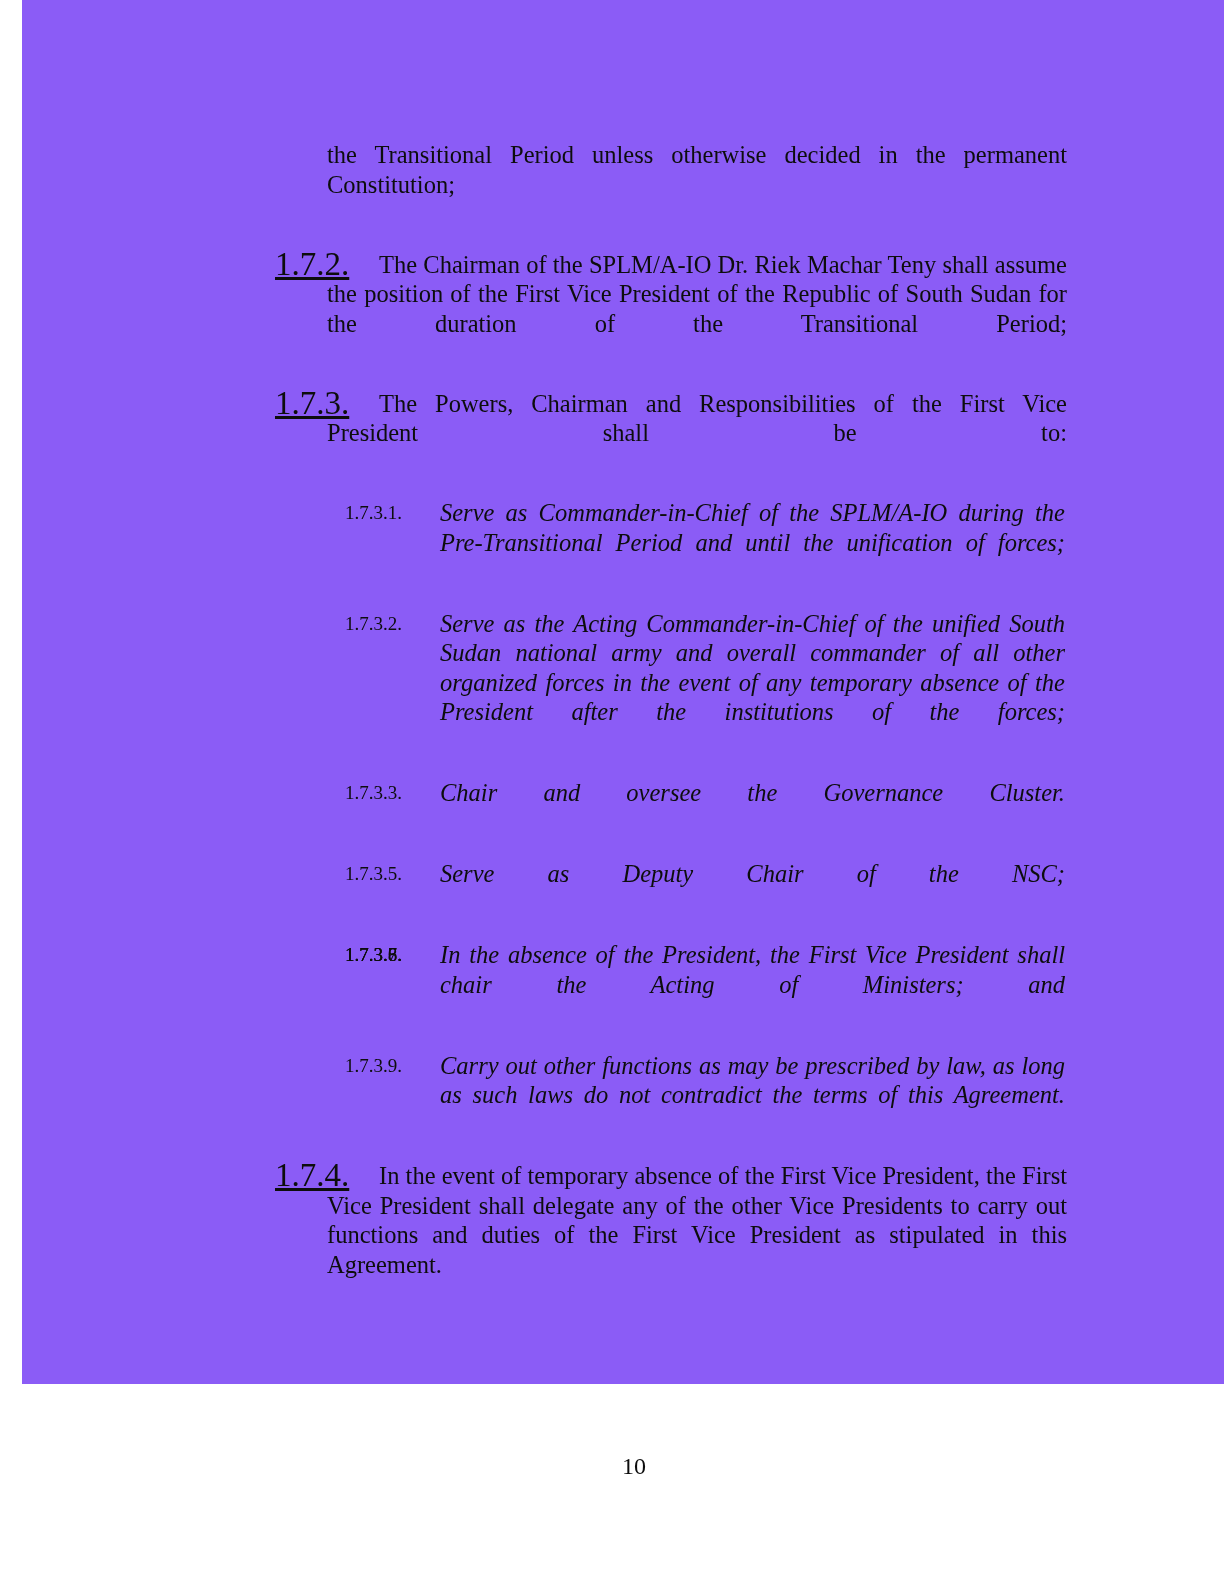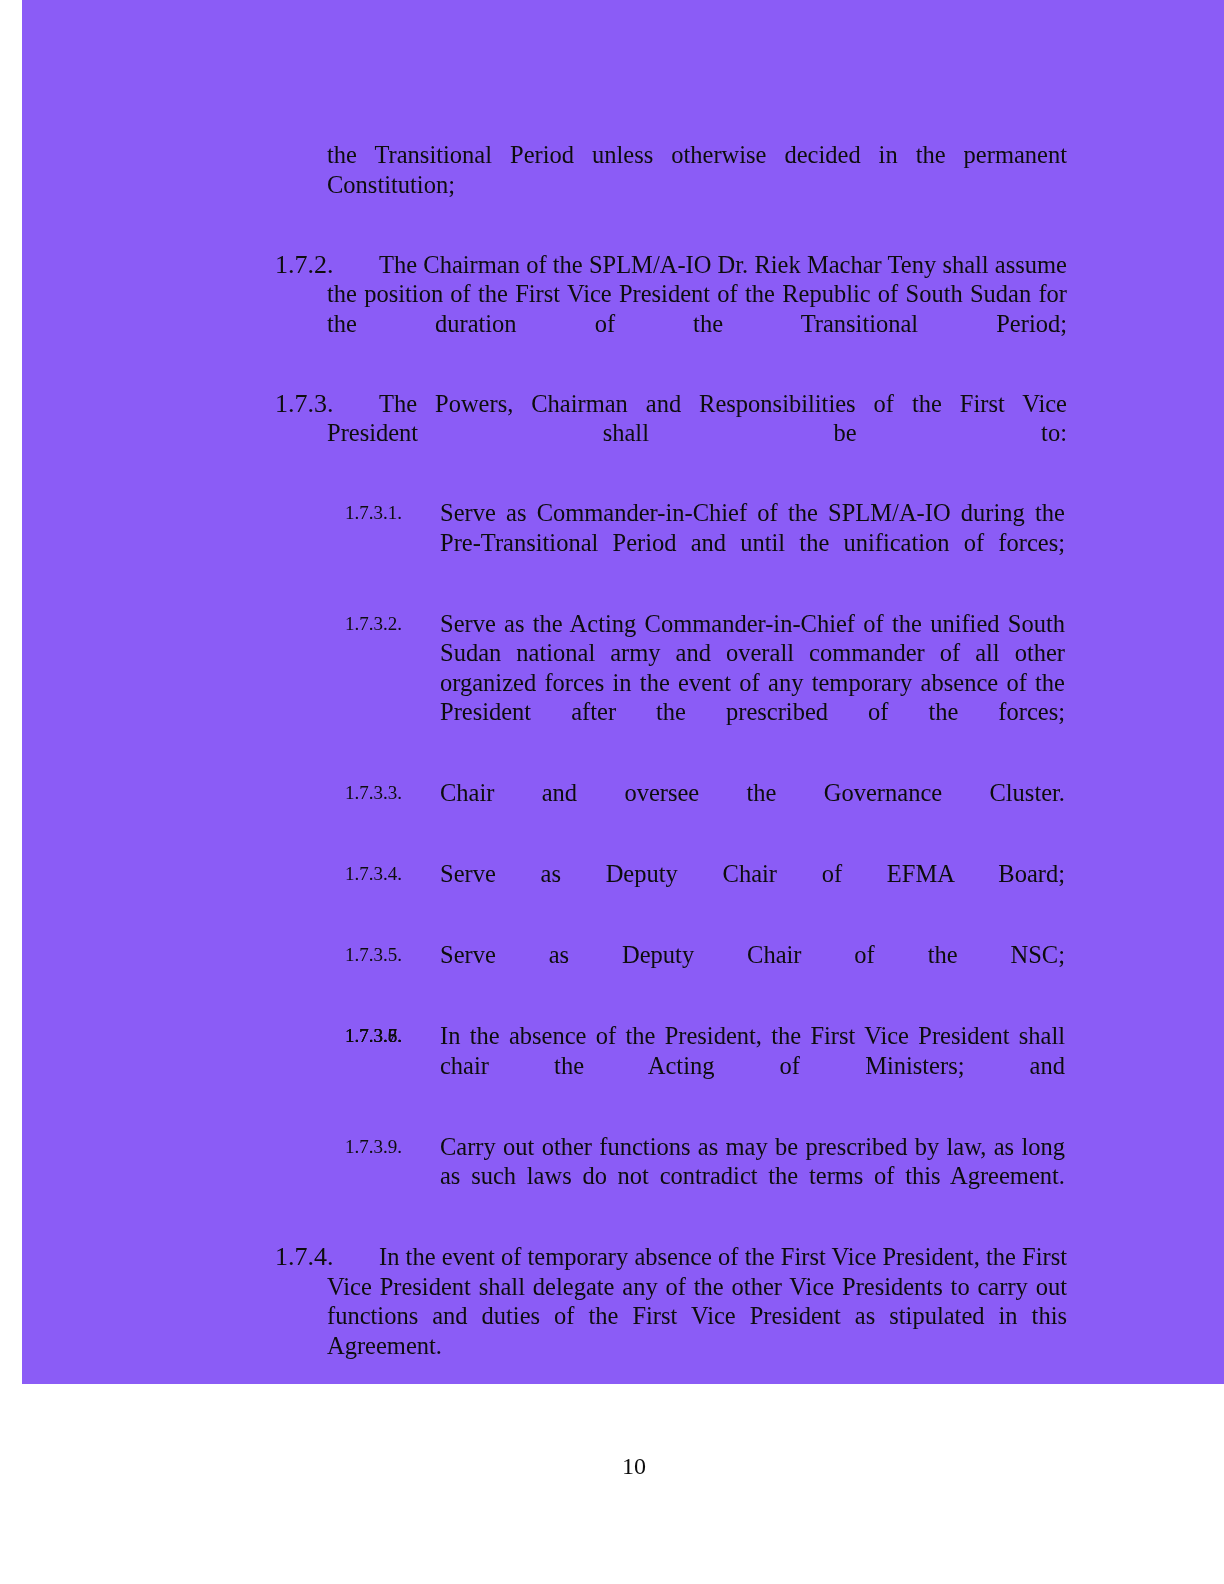--- a/index.html
+++ b/index.html
@@ -61,22 +61,23 @@
     line-height: 29.5px;
     text-align: justify;
     text-justify: inter-word;
   }
   .item1 .num {
     position: absolute;
     left: 0;
     top: 0;
     width: 52px;
     text-align: center;
-    font-size: 26px;
-    line-height: 29.5px;
+    font-size: 33px;
+    line-height: 29.5px;
+    text-decoration: underline;
   }
   .item1 .body {
     display: block;
   }
   
   .item1 .body::before {
     content: "";
     display: inline-block;
     width: 52px;
     height: 1px;
@@ -101,21 +102,21 @@
   }
   .item2 .num {
     position: absolute;
     left: 0;
     top: 0;
     width: 88px;
     text-align: left;
     font-size: 19px;
     line-height: 29.5px;
   }
-  .item2 .body { display: block; }
+  .item2 .body { display: block; font-style: italic; }
 
   
   .para::after, .item1 .body::after, .item2 .body::after {
     content: "";
     display: inline-block;
     width: 100%;
   }
 
   
 
@@ -152,32 +153,28 @@
 
     <div class="sublist">
 
       <div class="item2">
         <span class="num">1.7.3.1.</span>
         <span class="body">Serve as Commander-in-Chief of the SPLM/A-IO during the Pre-Transitional Period and until the unification of forces;</span>
       </div>
 
       <div class="item2">
         <span class="num">1.7.3.2.</span>
-        <span class="body">Serve as the Acting Commander-in-Chief of the unified South Sudan national army and overall commander of all other organized forces in the event of any temporary absence of the President after the prescribed of the forces;</span>
+        <span class="body">Serve as the Acting Commander-in-Chief of the unified South Sudan national army and overall commander of all other organized forces in the event of any temporary absence of the President after the institutions of the forces;</span>
       </div>
 
       <div class="item2">
         <span class="num">1.7.3.3.</span>
         <span class="body">Chair and oversee the Governance Cluster.</span>
       </div>
 
-      <div class="item2">
-        <span class="num">1.7.3.4.</span>
-        <span class="body">Serve as Deputy Chair of EFMA Board;</span>
-      </div>
 
       <div class="item2">
         <span class="num">1.7.3.5.</span>
         <span class="body">Serve as Deputy Chair of the NSC;</span>
       </div>
 
       <div class="item2">
         <span class="num">1.7.3.6.</span>
       </div>
 

